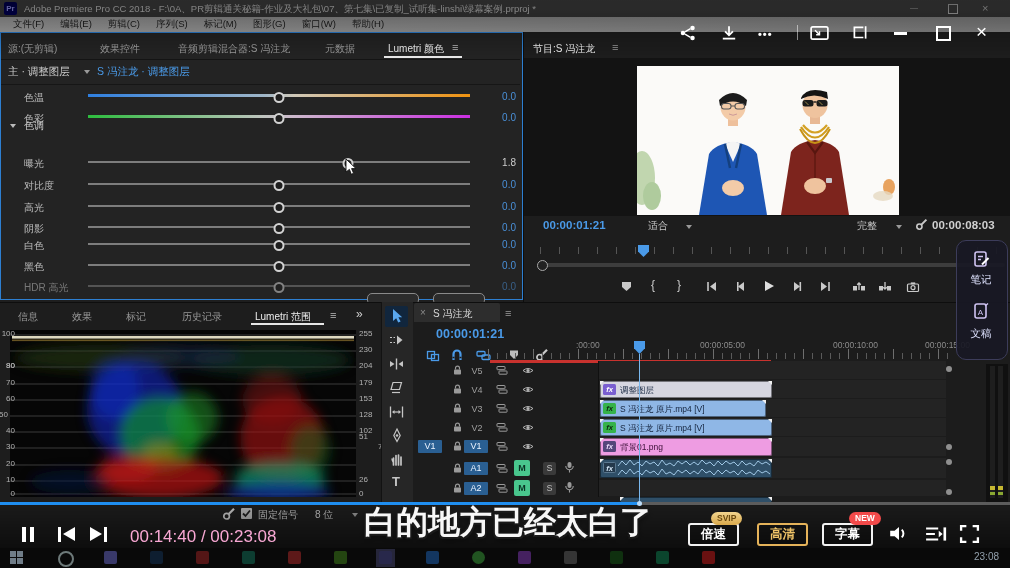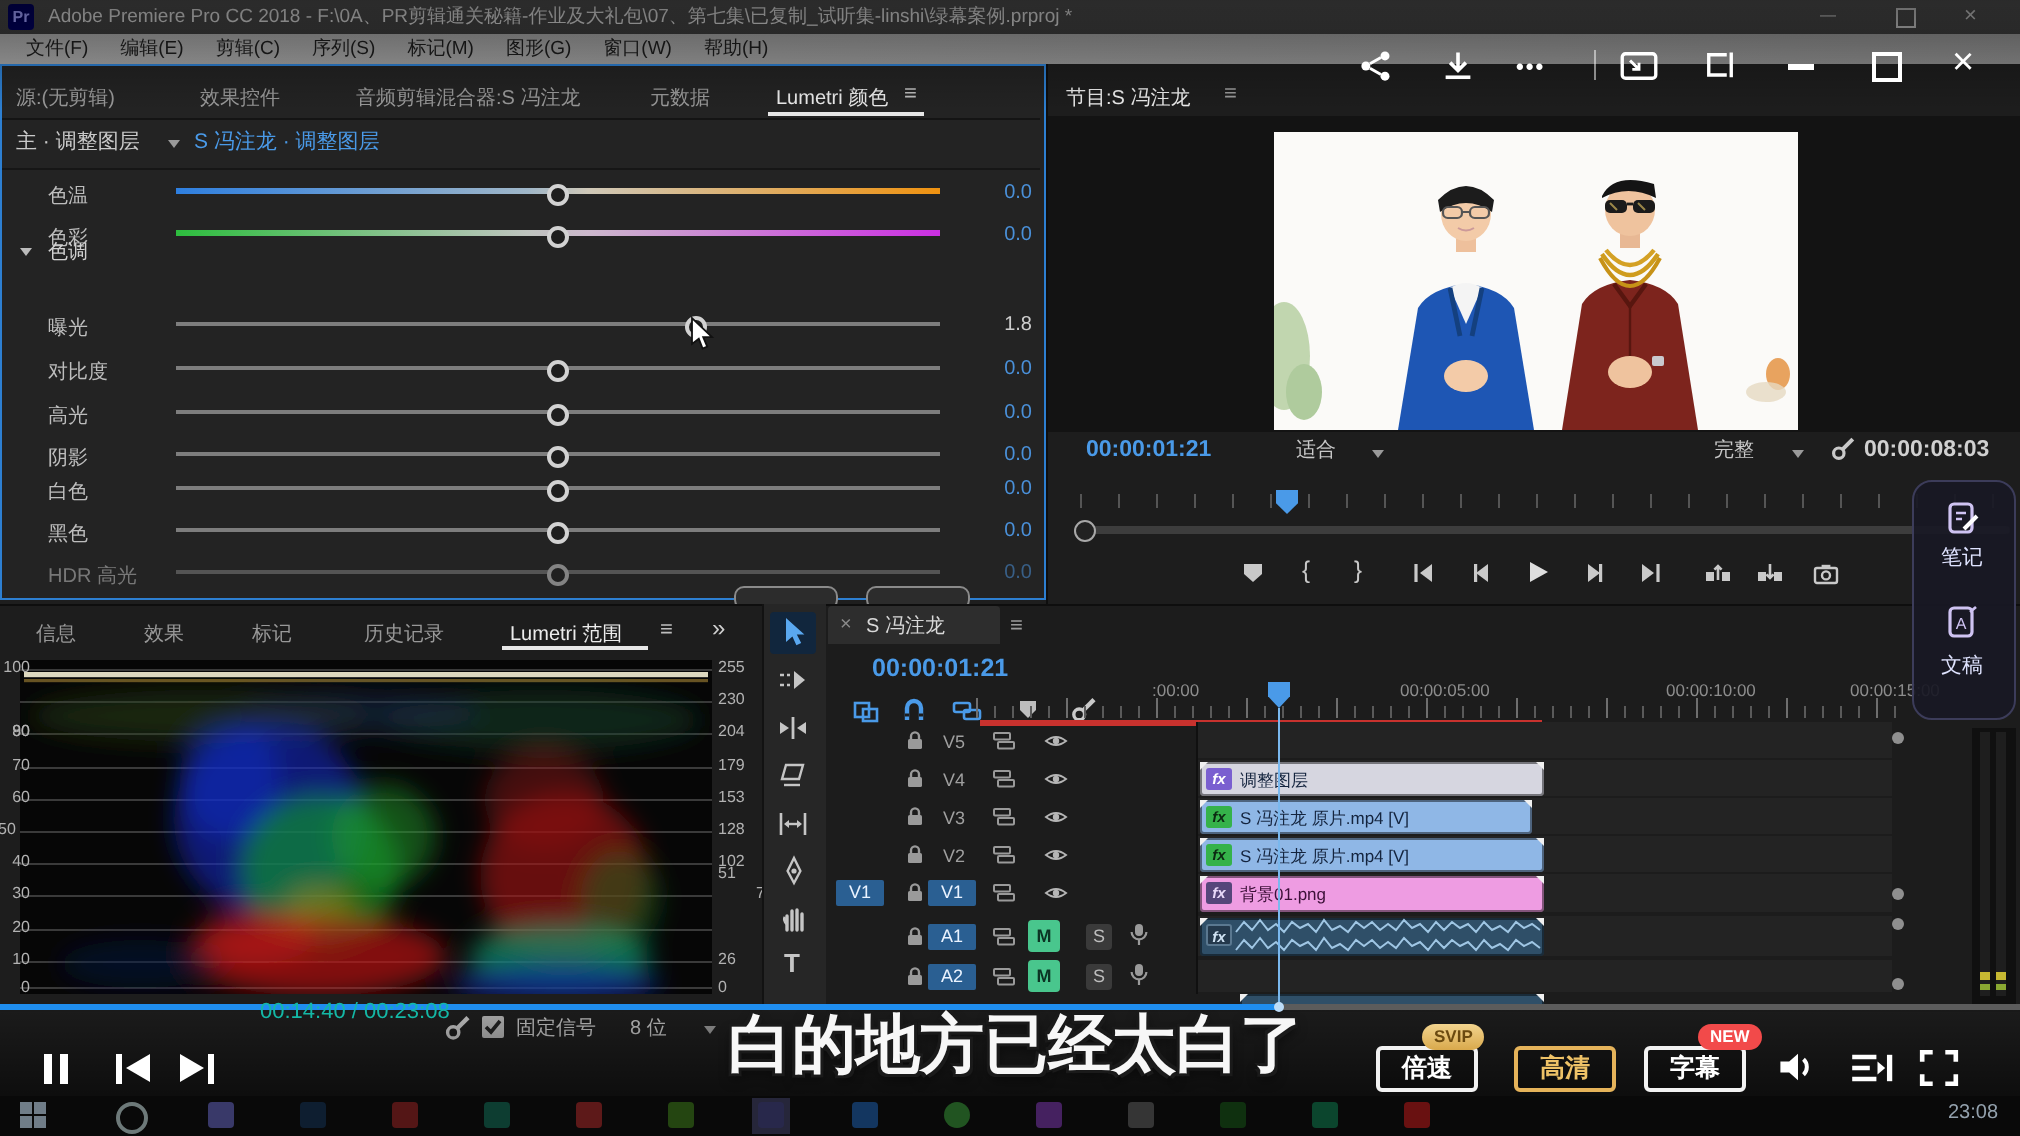--- a/index.html
+++ b/index.html
@@ -645,21 +645,21 @@
       <div class="abs" style="left:8px;top:0;width:4px;height:15px;background:#fff"></div>
     </div>
     <div class="abs" style="left:58px;top:527px;width:18px;height:15px">
       <div class="abs" style="left:0;top:0;width:3px;height:15px;background:#fff"></div>
       <div class="abs" style="left:5px;top:0;width:0;height:0;border-right:12px solid #fff;border-top:7.5px solid transparent;border-bottom:7.5px solid transparent"></div>
     </div>
     <div class="abs" style="left:90px;top:527px;width:18px;height:15px">
       <div class="abs" style="left:0;top:0;width:0;height:0;border-left:12px solid #fff;border-top:7.5px solid transparent;border-bottom:7.5px solid transparent"></div>
       <div class="abs" style="left:14px;top:0;width:3px;height:15px;background:#fff"></div>
     </div>
-    <span class="t" style="left:130px;top:500px;font-size:11px;color:#14b8a6">00:14:40 / 00:23:08</span>
+    <span class="t" style="left:130px;top:528px;font-size:17px;color:#f9a8d4">00:14:40 / 00:23:08</span>
     <div class="btnw" style="left:688px;top:523px">倍速</div>
     <div class="badge" style="left:711px;top:512px;background:linear-gradient(#f2d48e,#d9a94c);color:#6b4a10">SVIP</div>
     <div class="btnw" style="left:757px;top:523px;border-color:#e5b35a;color:#eec267">高清</div>
     <div class="btnw" style="left:822px;top:523px">字幕</div>
     <div class="badge" style="left:849px;top:512px;background:#f24a4a;color:#fff">NEW</div>
     <svg class="abs" style="left:888px;top:523px" width="22" height="21" viewBox="0 0 20 19">
         <path d="M2,7 H6 L10,3.5 V15.5 L6,12 H2 Z" fill="#fff"></path>
         <path d="M12.5,6 a4.8,4.8 0 0 1 0,7" stroke="#fff" stroke-width="1.8" fill="none"></path>
       </svg>
     <svg class="abs" style="left:925px;top:525px" width="22" height="18" viewBox="0 0 20 16">

